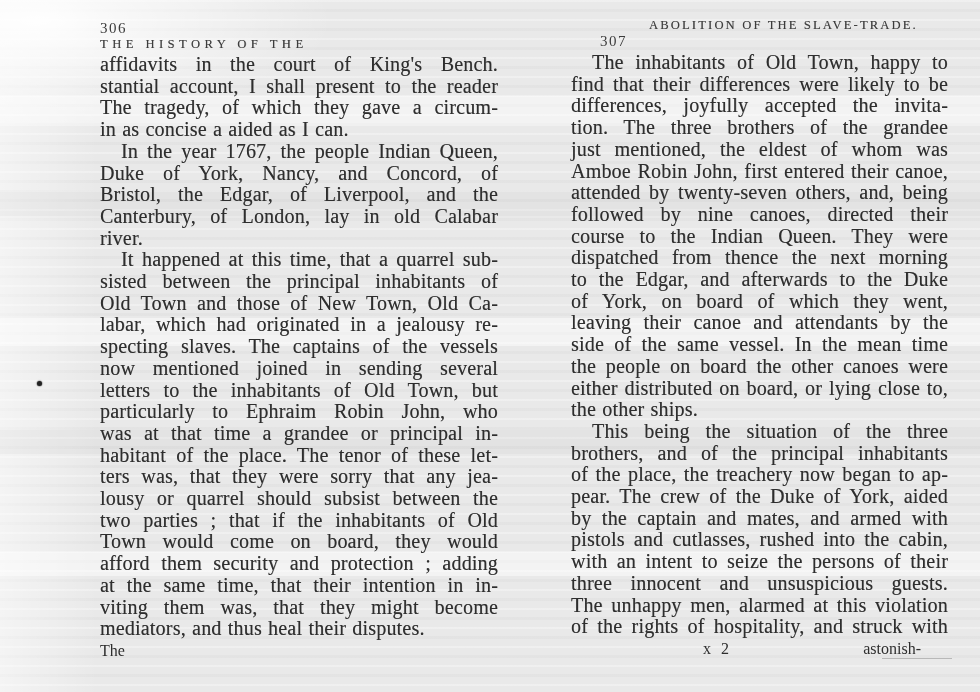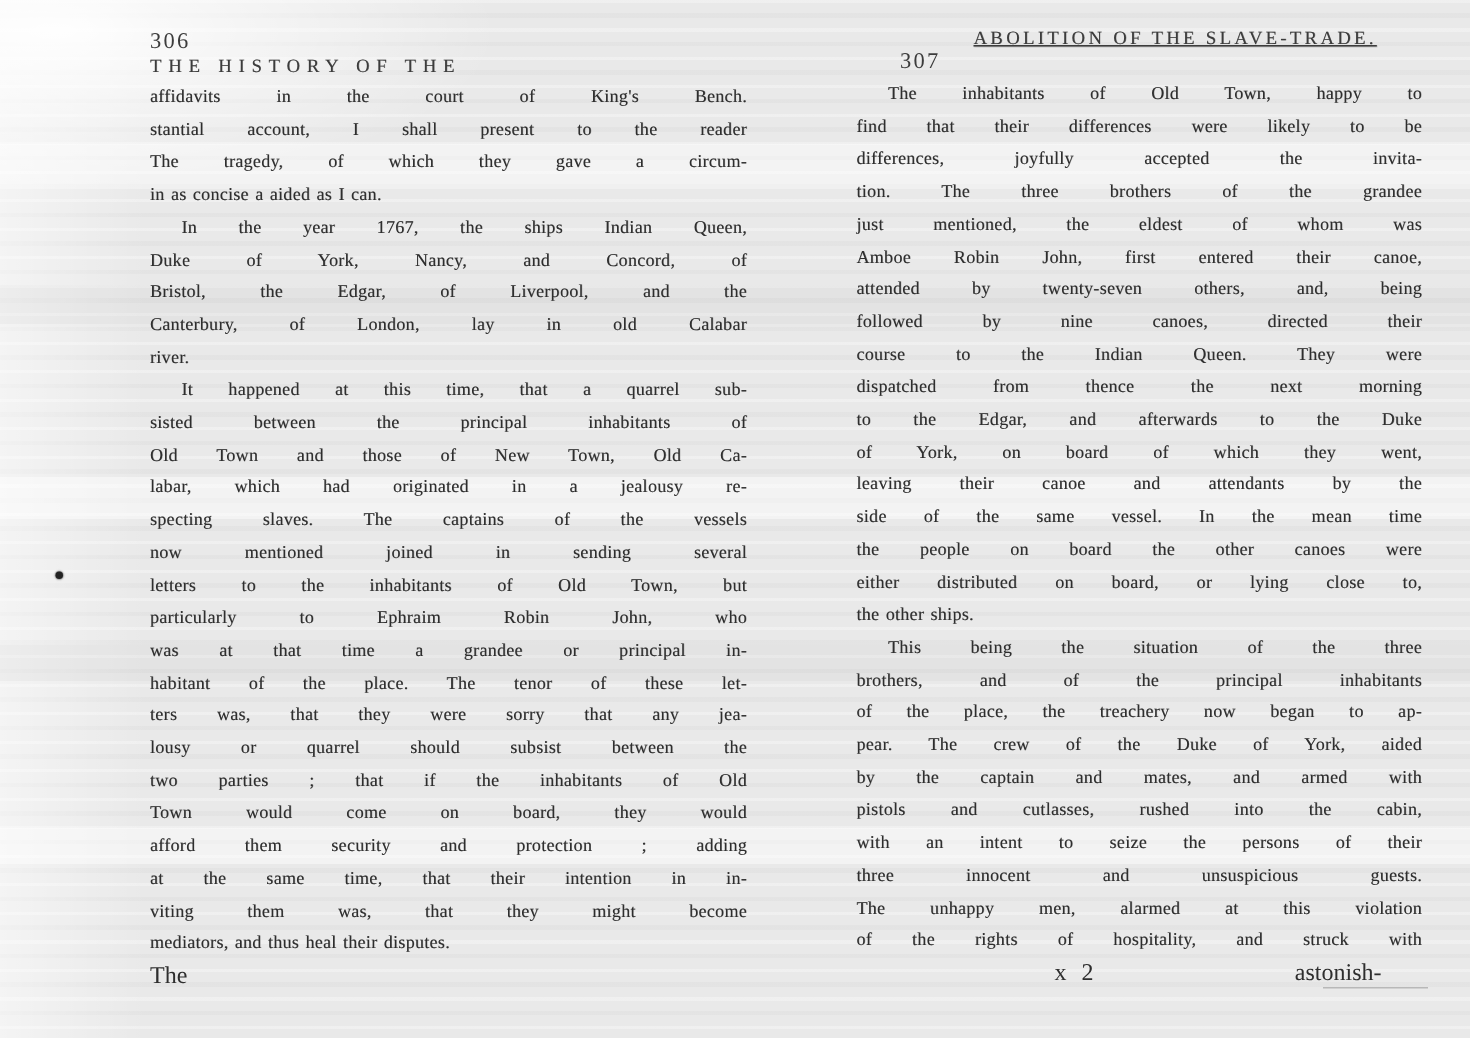--- a/index.html
+++ b/index.html
@@ -61,25 +61,24 @@
     flex: 1 1 auto;
     text-align: center;
     font-size: 12.5px;
     letter-spacing: 4.5px;
     white-space: nowrap;
     text-shadow: 0.3px 0.3px 0.4px rgba(60,60,60,0.45);
   }
   .page-right .running-header {
     letter-spacing: 2.2px;
     padding-left: 78px;
-    text-decoration: underline;
   }
 
   .body-text {
-    font-size: 12px;
+    font-size: 20px;
     text-shadow: 0.3px 0.3px 0.4px rgba(50,50,50,0.45);
     word-spacing: 1px;
     letter-spacing: 0.2px;
   }
   .paragraph { margin: 0; }
   .line {
     line-height: 21.7px;
     min-height: 21.7px;
   }
   .line.just {
@@ -145,21 +144,21 @@
     <span class="folio"></span>
   </div>
   <div class="body-text">
       <div class="paragraph">
         <div class="line just">affidavits in the court of King's Bench.</div>
         <div class="line just">stantial account, I shall present to the reader</div>
         <div class="line just">The tragedy, of which they gave a circum-</div>
         <div class="line">in as concise a aided as I can.</div>
       </div>
       <div class="paragraph">
-        <div class="line just indent">In the year 1767, the ships Indian Queen,</div>
+        <div class="line just indent">In the year 1767, the people Indian Queen,</div>
         <div class="line just">Duke of York, Nancy, and Concord, of</div>
         <div class="line just">Bristol, the Edgar, of Liverpool, and the</div>
         <div class="line just">Canterbury, of London, lay in old Calabar</div>
         <div class="line">river.</div>
       </div>
       <div class="paragraph">
         <div class="line just indent">It happened at this time, that a quarrel sub-</div>
         <div class="line just">sisted between the principal inhabitants of</div>
         <div class="line just">Old Town and those of New Town, Old Ca-</div>
         <div class="line just">labar, which had originated in a jealousy re-</div>

